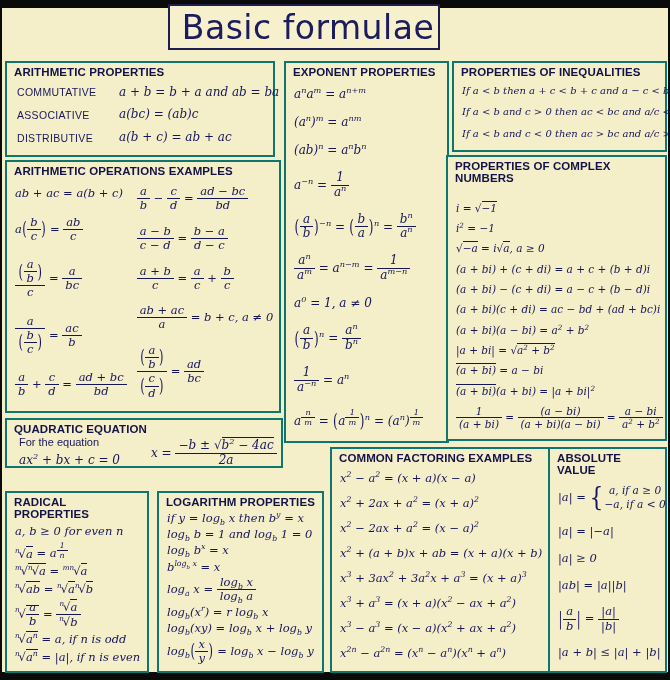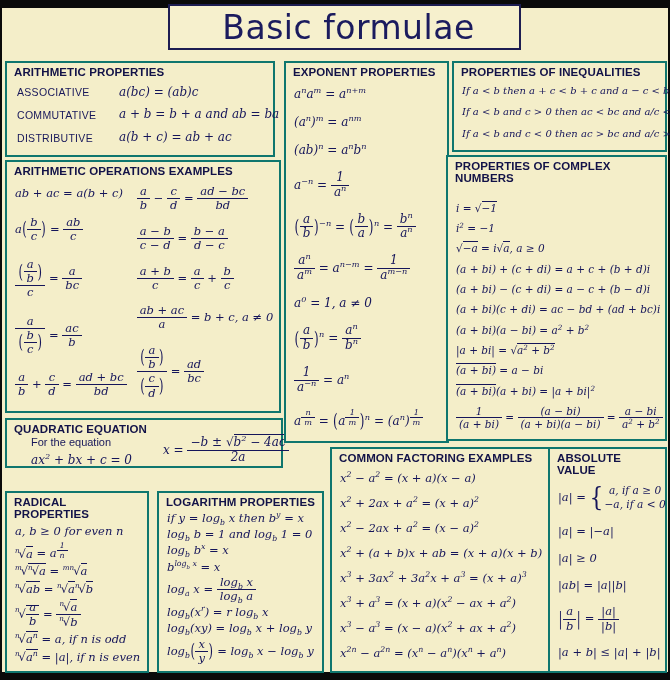--- a/index.html
+++ b/index.html
@@ -6,21 +6,21 @@
   body{
     width:670px;height:680px;position:relative;overflow:hidden;
     background:#0a0a0a;
     font-family:"Liberation Sans",sans-serif;
   }
   .backdrop{
     position:absolute;left:2px;top:8px;width:666px;height:664px;
     background:#f4eec9;
   }
   .title-box{
-    position:absolute;left:168px;top:4px;width:353px;height:46px;
+    position:absolute;left:168px;top:4px;width:272px;height:46px;
     background:#f6f0cd;border:2px solid #1d1d52;box-sizing:border-box;
     display:flex;align-items:center;justify-content:center;
     font-family:"DejaVu Sans",sans-serif;font-size:33px;color:#1b1b5e;
     letter-spacing:0.5px;
     padding-left:8px;
   }
   .panel{
     position:absolute;border:2px solid #0f766e;background:#f4eec9;
     box-sizing:border-box;display:flex;flex-direction:column;color:#17175a;
   }
@@ -56,44 +56,44 @@
   .bp{display:inline-block;transform:scaleY(1.55);font-style:normal;padding:0 0.5px;vertical-align:-6%;}
   .ov{text-decoration:overline;}
   .cs{display:inline-flex;align-items:center;vertical-align:middle;}
   .cbr{font-size:1.9em;font-style:normal;transform:scaleY(1.15);margin-right:1px;}
   .cc{display:inline-flex;flex-direction:column;font-size:0.92em;line-height:1.3;text-align:center;}
   
   .prop-rows{flex:1;display:flex;flex-direction:column;justify-content:space-around;padding:2px 10px 6px;}
   .prop-row{display:flex;align-items:center;}
   .plabel{width:102px;font-size:10.5px;color:#17175a;letter-spacing:0.3px;flex:none;}
   
-  .quad-body{flex:1;display:flex;align-items:flex-start;padding:0 24px 4px;}
+  .quad-body{flex:1;display:flex;align-items:flex-end;padding:0 12px 4px;}
   .quad-left{width:118px;flex:none;}
   .qintro{font-size:11px;color:#17175a;margin-bottom:5px;}
   .quad-x{margin-left:14px;}
 </style>
 </head>
 <body>
 
 <div class="backdrop"></div>
 
 <div class="title-box">
   <span>Basic formulae</span>
 </div>
 
 <div class="panel" style="left:5px;top:61px;width:270px;height:96px;">
   <h2>ARITHMETIC PROPERTIES</h2>
   <div class="prop-rows">
     <div class="prop-row">
+      <span class="plabel">COMMUTATIVE</span>
+      <span class="fline">a + b = b + a and ab = ba</span>
+    </div>
+    <div class="prop-row">
       <span class="plabel">ASSOCIATIVE</span>
       <span class="fline">a(bc) = (ab)c</span>
-    </div>
-    <div class="prop-row">
-      <span class="plabel">COMMUTATIVE</span>
-      <span class="fline">a + b = b + a and ab = ba</span>
     </div>
     <div class="prop-row">
       <span class="plabel">DISTRIBUTIVE</span>
       <span class="fline">a(b + c) = ab + ac</span>
     </div>
   </div>
 </div>
 
 <div class="panel mid" style="left:5px;top:160px;width:276px;height:253px;">
   <h2>ARITHMETIC OPERATIONS EXAMPLES</h2>

